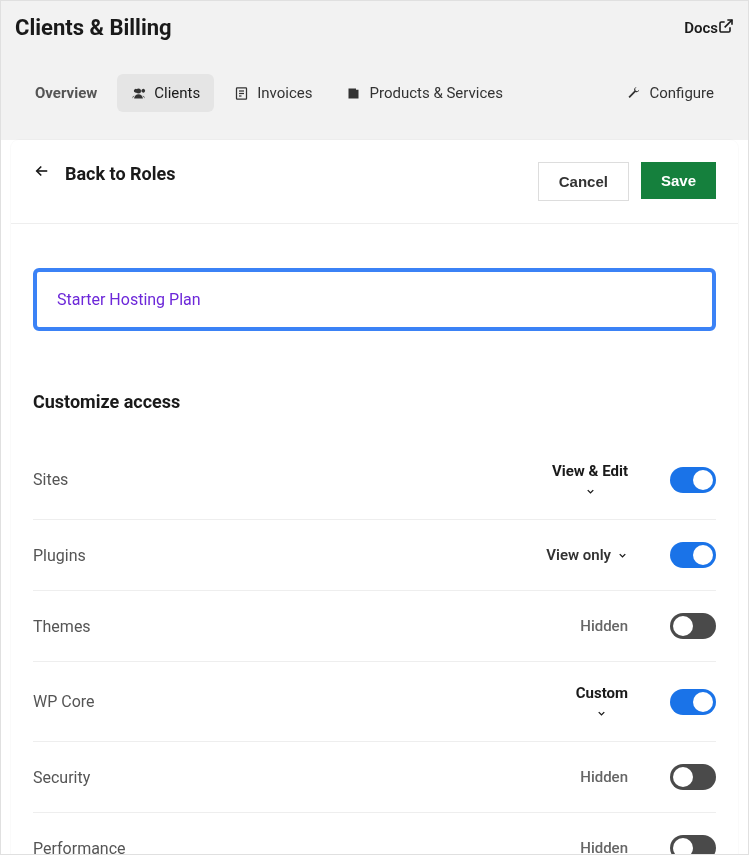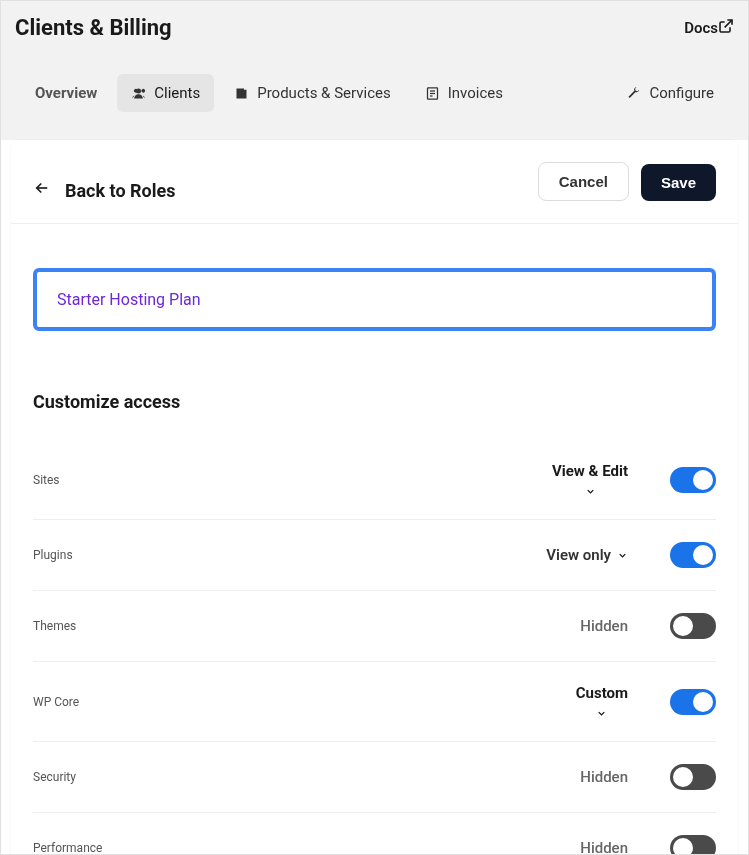--- a/index.html
+++ b/index.html
@@ -18,38 +18,38 @@
 .tab.inactive-overview { color: #555; font-weight: 700; }
 .tab.active { background: #e5e5e5; color: #1a1a1a; }
 .tab-icon { display: inline-flex; }
 .tab-icon svg { width: 15px; height: 15px; fill: #333; }
 .spacer { flex: 1; }
 
 
 .card { background: #fff; border-radius: 8px; margin: 0 10px; box-shadow: 0 0 0 1px rgba(0,0,0,0.02); }
 
 
-.card-head { display: flex; align-items: flex-end; padding: 22px 22px; border-bottom: 1px solid #eee; }
+.card-head { display: flex; align-items: flex-start; padding: 22px 22px; border-bottom: 1px solid #eee; }
 .back-link { display: flex; align-items: center; gap: 14px; font-size: 18px; font-weight: 700; color: #1a1a1a; cursor: pointer; }
 .back-link svg { width: 18px; height: 18px; }
 .card-head .spacer { flex: 1; }
-.btn { padding: 10px 20px; border-radius: 8px; font-size: 15px; font-weight: 600; cursor: pointer; border: none; }
+.btn { padding: 10px 20px; border-radius: 0; font-size: 15px; font-weight: 600; cursor: pointer; border: none; }
 .btn-secondary { background: #fff; border: 1px solid #ddd; color: #333; margin-right: 12px; }
-.btn-primary { background: #0f172a; color: #fff; font-weight: 700; }
+.btn-primary { background: #15803d; color: #fff; font-weight: 700; }
 
 
 .card-body { padding: 44px 22px 0 22px; }
 .name-input { width: 100%; padding: 18px 20px; font-size: 16px; color: #6d28d9; border: 4px solid #3b82f6; border-radius: 6px; outline: none; font-family: inherit; }
 
 .section-title { font-size: 18px; font-weight: 700; color: #1a1a1a; margin-top: 60px; margin-bottom: 28px; }
 
 
 .access-list { }
 .access-row { display: flex; align-items: center; padding: 22px 0; border-bottom: 1px solid #eee; }
-.access-label { font-size: 12px; color: #555; flex: 1; }
+.access-label { font-size: 16px; color: #555; flex: 1; }
 .access-value { font-size: 15px; color: #333; font-weight: 600; margin-right: 12px; display: flex; align-items: center; gap: 6px; }
 .access-value.bold { font-weight: 700; color: #1a1a1a; flex-direction: column; }
 .access-value.muted { color: #666; font-weight: 500; }
 .chev { display: inline-flex; }
 .chev svg { width: 11px; height: 11px; }
 
 
 .toggle { width: 46px; height: 26px; border-radius: 13px; position: relative; cursor: pointer; margin-left: 30px; flex-shrink: 0; }
 .toggle.on { background: #1a73e8; }
 .toggle.off { background: #4a4a4a; }
@@ -83,35 +83,35 @@
       <span class="tab-icon">
         <svg viewBox="0 0 24 24">
             <path d="M12 12a4 4 0 1 0 0-8 4 4 0 0 0 0 8zm-7 8a7 7 0 0 1 14 0H5zm13-9.9A3 3 0 1 0 18 5a3 3 0 0 0 0 5.1zM6 10.1A3 3 0 1 0 6 5a3 3 0 0 0 0 5.1zM22 20a5 5 0 0 0-3.6-4.8M2 20a5 5 0 0 1 3.6-4.8"></path>
           </svg>
       </span>
       <span>Clients</span>
     </div>
     <div class="tab">
       <span class="tab-icon">
         <svg viewBox="0 0 24 24">
-            <path d="M4 4h12v16H4zM7 4v16M4 8h12M4 12h12M4 16h12M16 6h4v14h-4"></path>
-          </svg>
-      </span>
-      <span>Products &amp; Services</span>
-    </div>
-    <div class="tab">
-      <span class="tab-icon">
-        <svg viewBox="0 0 24 24">
             <rect x="4" y="3" width="16" height="18" rx="1" fill="none" stroke="#333" stroke-width="2"></rect>
             <line x1="8" y1="8" x2="16" y2="8" stroke="#333" stroke-width="2"></line>
             <line x1="8" y1="12" x2="16" y2="12" stroke="#333" stroke-width="2"></line>
             <line x1="8" y1="16" x2="12" y2="16" stroke="#333" stroke-width="2"></line>
           </svg>
       </span>
       <span>Invoices</span>
+    </div>
+    <div class="tab">
+      <span class="tab-icon">
+        <svg viewBox="0 0 24 24">
+            <path d="M4 4h12v16H4zM7 4v16M4 8h12M4 12h12M4 16h12M16 6h4v14h-4"></path>
+          </svg>
+      </span>
+      <span>Products &amp; Services</span>
     </div>
     <div class="spacer"></div>
     <div class="tab">
       <span class="tab-icon">
         <svg viewBox="0 0 24 24">
             <path d="M21 6a4 4 0 0 1-5.6 3.7L6 19l-2-2 9.3-9.4A4 4 0 0 1 17 2l-2.5 2.5 1 3 3 1L21 6z"></path>
           </svg>
       </span>
       <span>Configure</span>
     </div>

